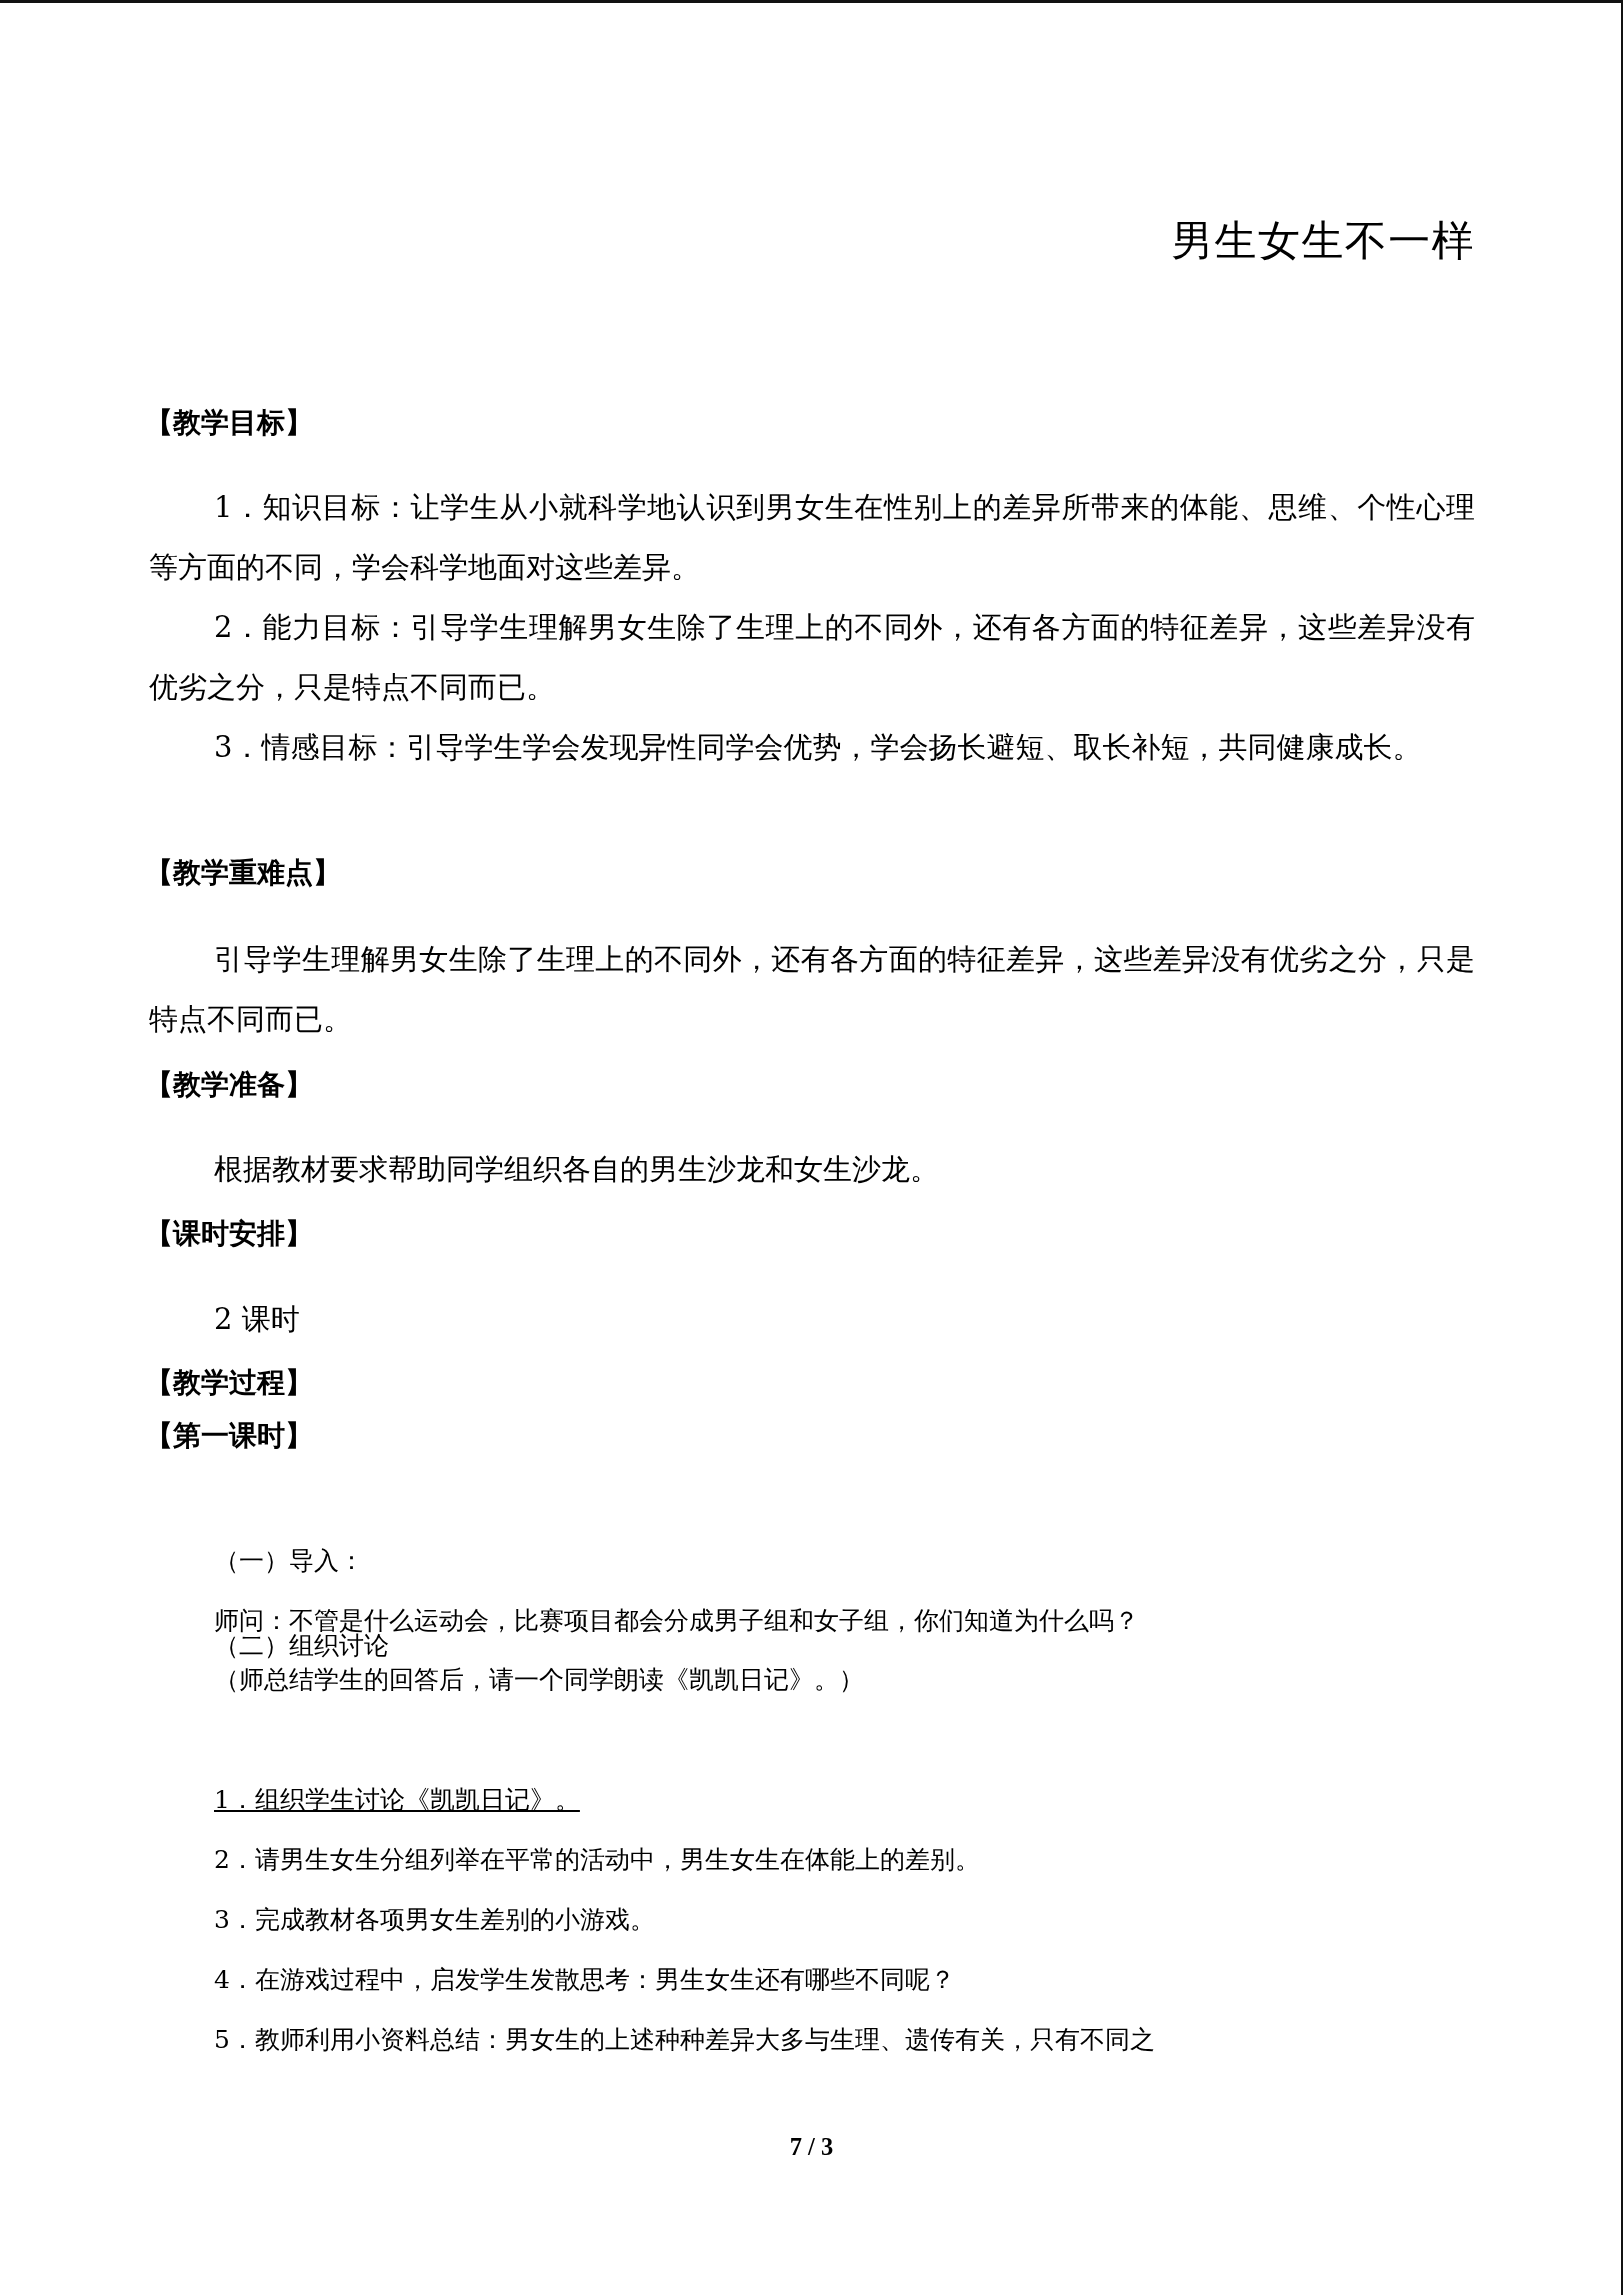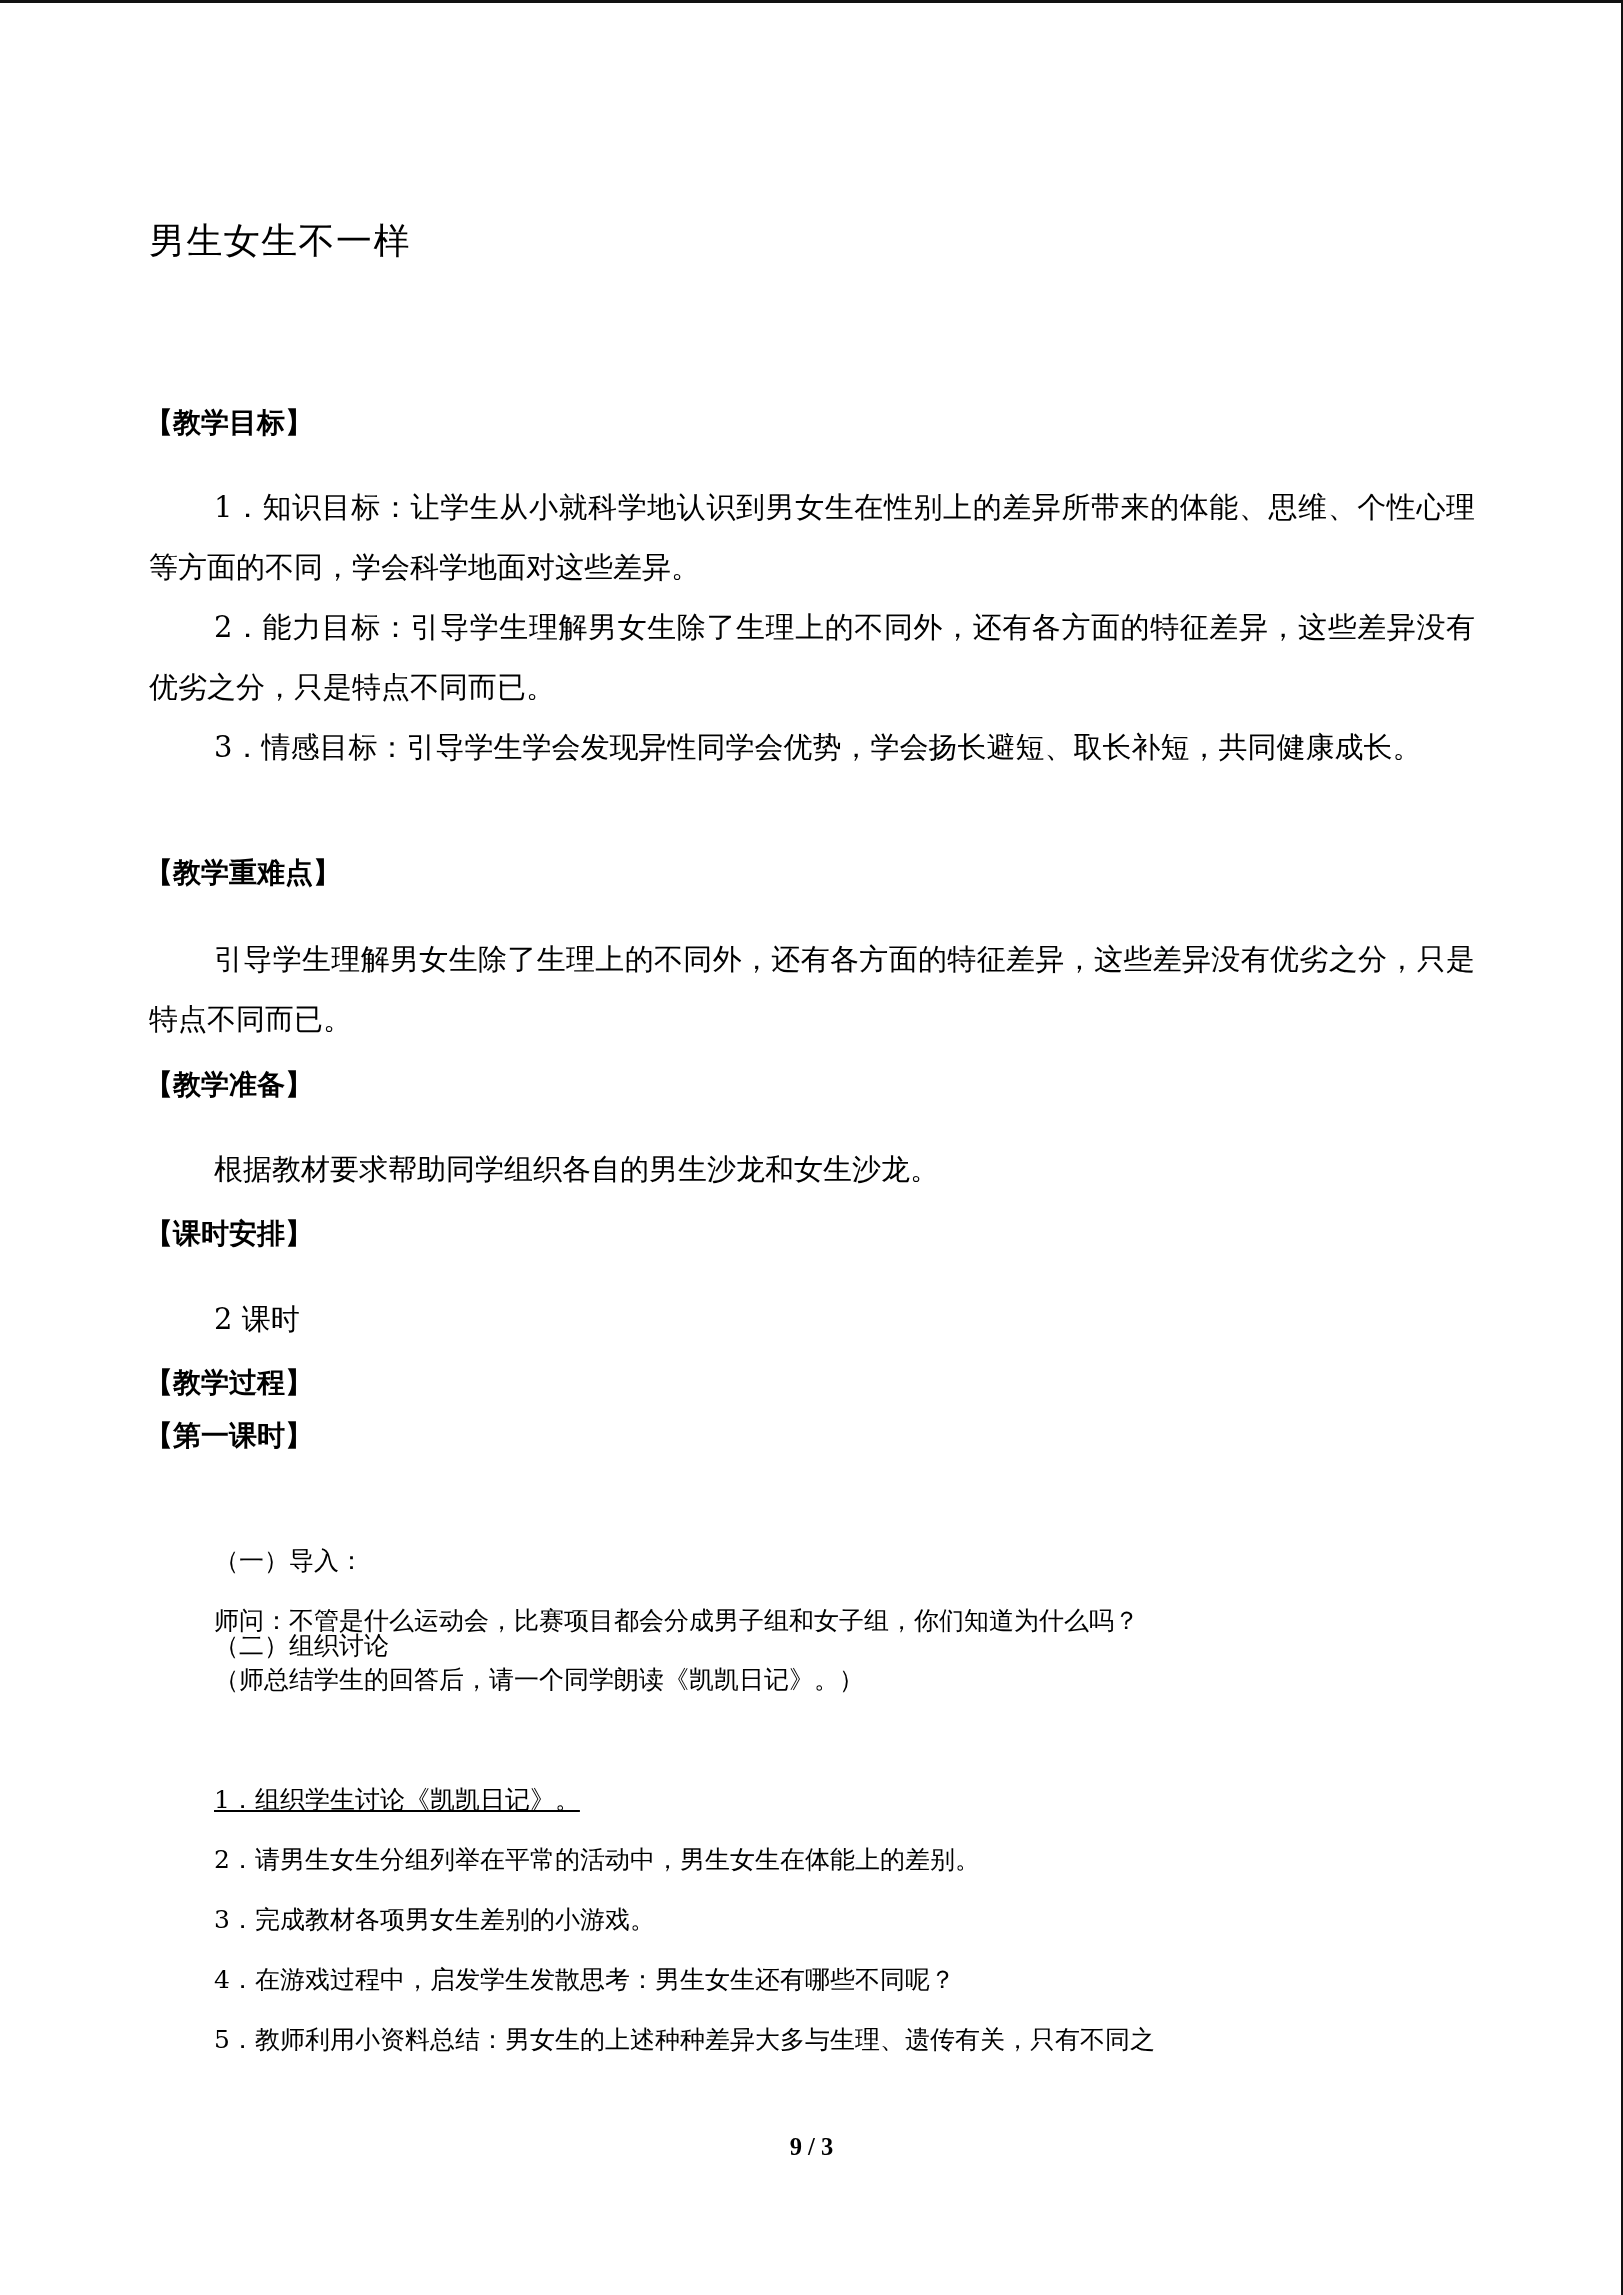--- a/index.html
+++ b/index.html
@@ -5,22 +5,22 @@
     html, body { margin: 0; padding: 0; background: #ffffff; }
     body {
       width: 1623px; height: 2295px; position: relative; overflow: hidden;
       font-family: "DejaVu Serif", "Liberation Serif", serif;
       color: #000;
     }
     .top-border { position: absolute; left: 0; top: 0; width: 1623px; height: 2.7px; background: #111; }
     .right-border { position: absolute; right: 0; top: 0; width: 2px; height: 2295px; background: #111; }
     .page { position: absolute; left: 149px; top: 0; width: 1326px; }
     .title {
-      position: absolute; left: 0; top: 213px; width: 1326px; text-align: left;
-      font-size: 36px; letter-spacing: 1.4px; line-height: 55px;
+      position: absolute; left: 0; top: 213px; width: 1326px; text-align: right;
+      font-size: 42px; letter-spacing: 1.4px; line-height: 55px;
     }
     .heading {
       position: absolute; left: -4.1px; font-weight: bold; font-size: 28px; line-height: 48px;
       font-family: "DejaVu Sans", "Liberation Sans", sans-serif;
     }
     .para {
       position: absolute; left: 0; width: 1326px; font-size: 29px; line-height: 60px;
       text-align: justify; text-align-last: left;
     }
     .indent { text-indent: 65px; }
@@ -61,14 +61,14 @@
   <div class="sub" style="top:1591px; left:65px;">师问：不管是什么运动会，比赛项目都会分成男子组和女子组，你们知道为什么吗？</div>
   <div class="sub" style="top:1650px; left:65px;">（师总结学生的回答后，请一个同学朗读《凯凯日记》。）</div>
   <div class="sub" style="top:1616px; left:65px;">（二）组织讨论</div>
   <div class="sub" style="top:1770px; left:65px;text-decoration:underline;">1．组织学生讨论《凯凯日记》。</div>
   <div class="sub" style="top:1830px; left:65px;">2．请男生女生分组列举在平常的活动中，男生女生在体能上的差别。</div>
   <div class="sub" style="top:1890px; left:65px;">3．完成教材各项男女生差别的小游戏。</div>
   <div class="sub" style="top:1950px; left:65px;">4．在游戏过程中，启发学生发散思考：男生女生还有哪些不同呢？</div>
   <div class="sub" style="top:2010px; left:65px;">5．教师利用小资料总结：男女生的上述种种差异大多与生理、遗传有关，只有不同之</div>
 </div>
 
-<div class="footer">9 / 3</div>
+<div class="footer">7 / 3</div>
 
 
 </body></html>

